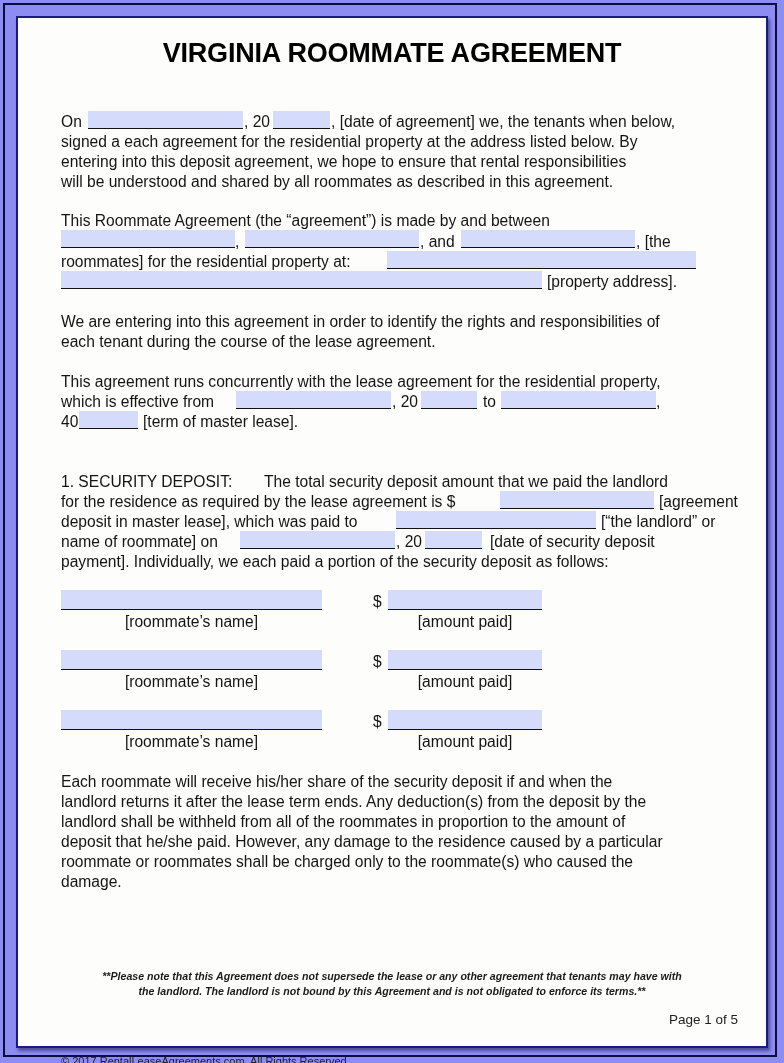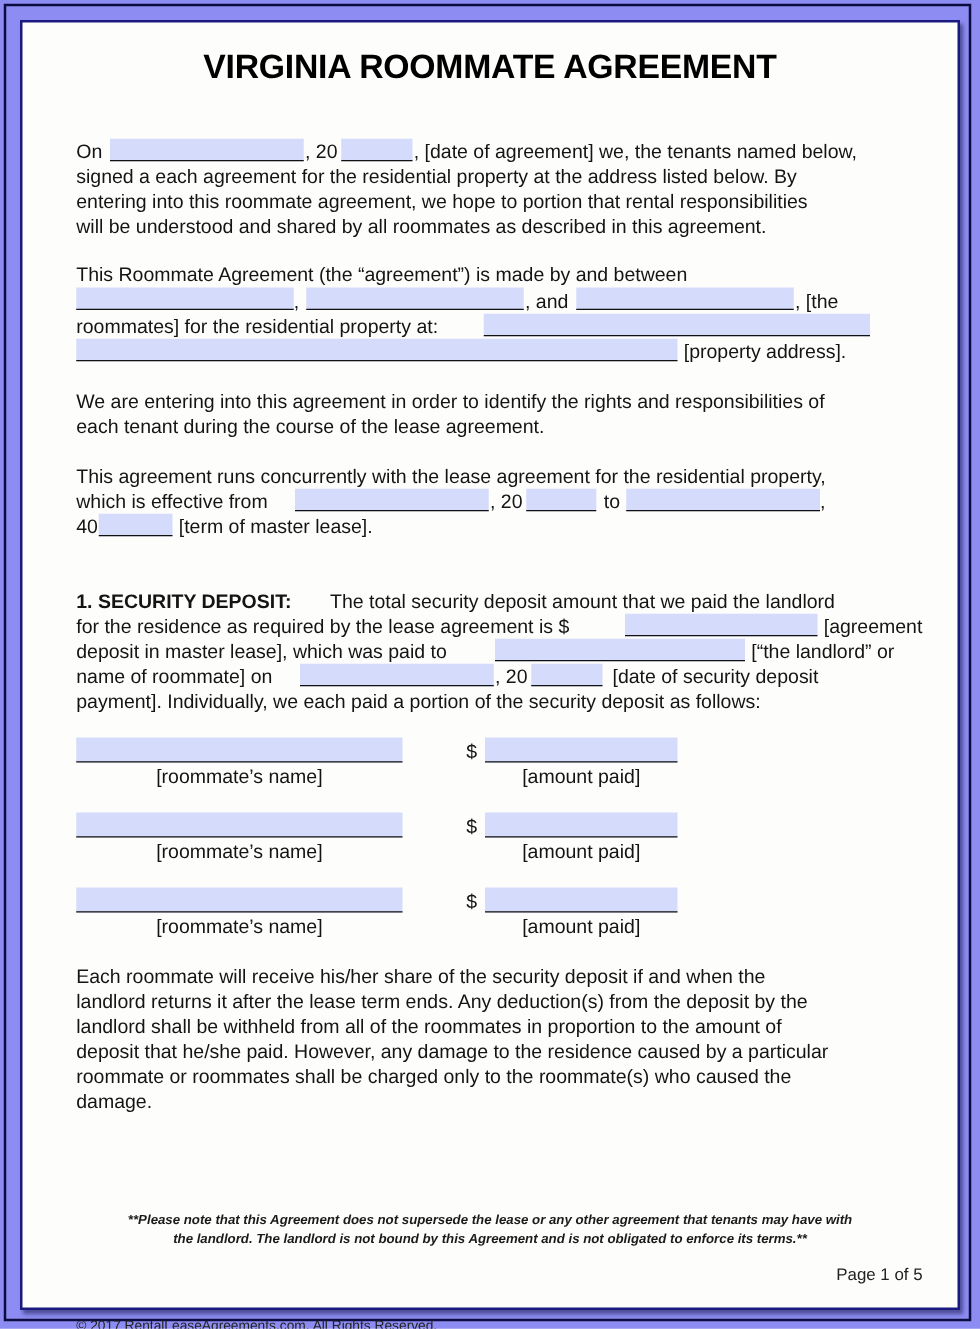--- a/index.html
+++ b/index.html
@@ -21,44 +21,44 @@
     position:absolute; left:0; width:784px; top:38px; text-align:center;
     font-weight:bold; font-size:27px; letter-spacing:-0.2px; color:#000;
   }
   .ln {
     position:absolute; font-size:15.6px; line-height:20px; white-space:nowrap; color:#141414;text-align:right;
   }
   .fld {
     position:absolute; height:18px; background:#d5dbfa;
     border-bottom:1.5px solid #111; box-sizing:border-box;
   }
-  .bold { font-weight:bold; }
+  .bold { font-weight:normal; }
   .center { text-align:center; }
   .note {
     position:absolute; left:0; width:784px; text-align:center;
     font-size:10.6px; font-weight:bold; font-style:italic; line-height:15px; color:#1a1a1a;
   }
   .foot { position:absolute; font-size:11px; color:#222;margin-top:44px; }
   .pg { position:absolute; font-size:13.5px; color:#222; }
 </style>
 </head>
 <body>
 
 <div class="outer-line"></div>
 <div class="page"></div>
 
 <div class="title">VIRGINIA ROOMMATE AGREEMENT</div>
 
 <span class="ln" style="left:61px;top:112px">On</span>
 <div class="fld" style="left:88px;top:111px;width:155px"></div>
 <span class="ln" style="left:244px;top:112px">, 20</span>
 <div class="fld" style="left:273px;top:111px;width:57px"></div>
-<span class="ln" style="left:331px;top:112px">, [date of agreement] we, the tenants named below,</span>
+<span class="ln" style="left:331px;top:112px">, [date of agreement] we, the tenants when below,</span>
 <span class="ln" style="left:61px;top:132px">signed a each agreement for the residential property at the address listed below. By</span>
-<span class="ln" style="left:61px;top:152px">entering into this roommate agreement, we hope to portion that rental responsibilities</span>
+<span class="ln" style="left:61px;top:152px">entering into this deposit agreement, we hope to ensure that rental responsibilities</span>
 <span class="ln" style="left:61px;top:172px">will be understood and shared by all roommates as described in this agreement.</span>
 
 <span class="ln" style="left:61px;top:211px">This Roommate Agreement (the “agreement”) is made by and between</span>
 <div class="fld" style="left:61px;top:230px;width:174px"></div>
 <span class="ln" style="left:235px;top:232px">,</span>
 <div class="fld" style="left:245px;top:230px;width:174px"></div>
 <span class="ln" style="left:420px;top:232px">, and</span>
 <div class="fld" style="left:461px;top:230px;width:174px"></div>
 <span class="ln" style="left:636px;top:232px">, [the</span>
 <span class="ln" style="left:61px;top:252px">roommates] for the residential property at:</span>

